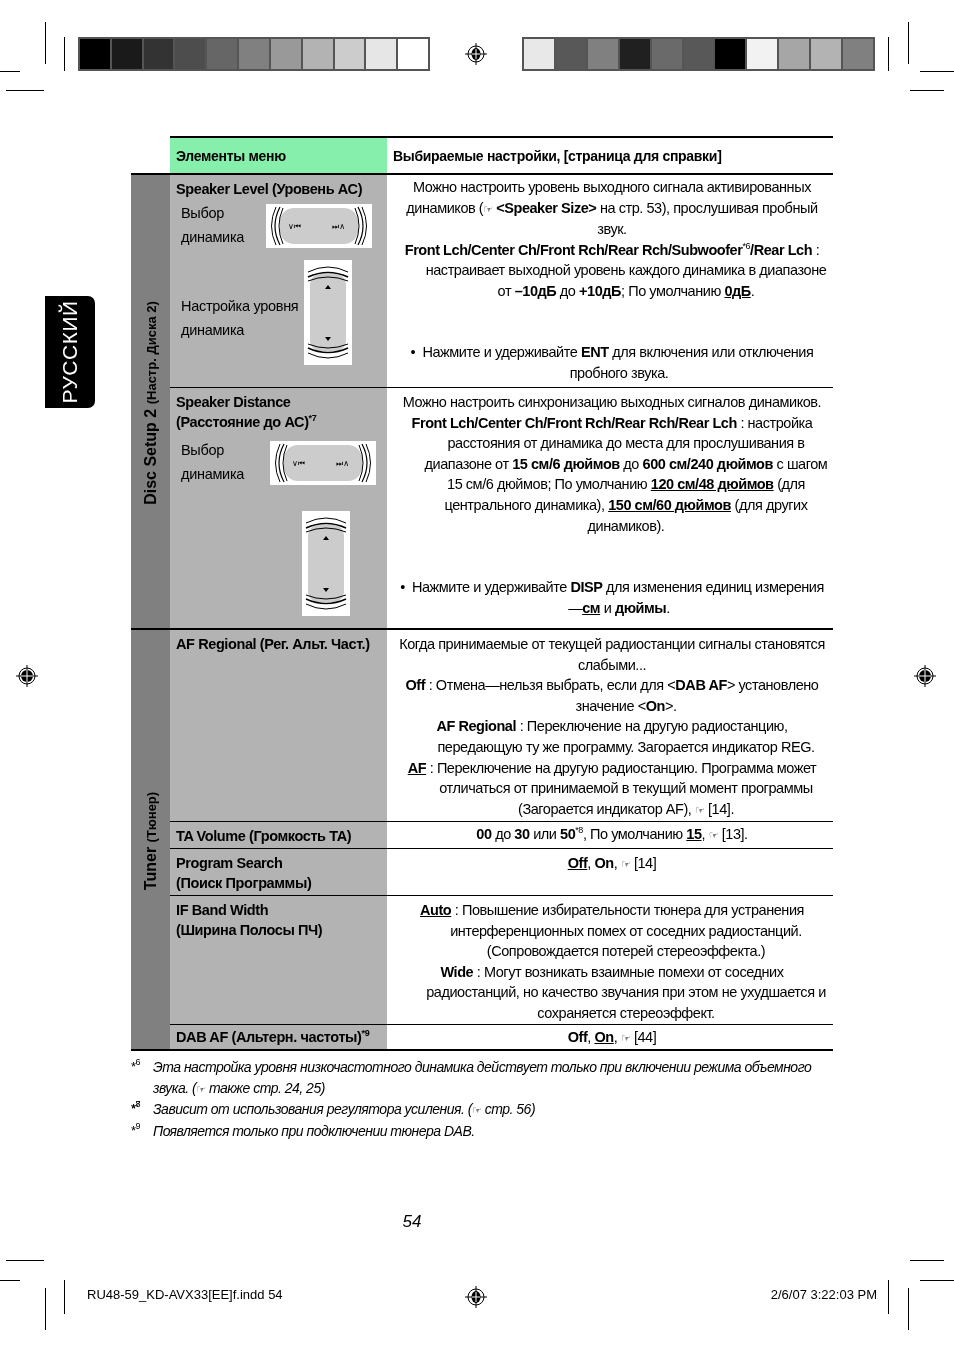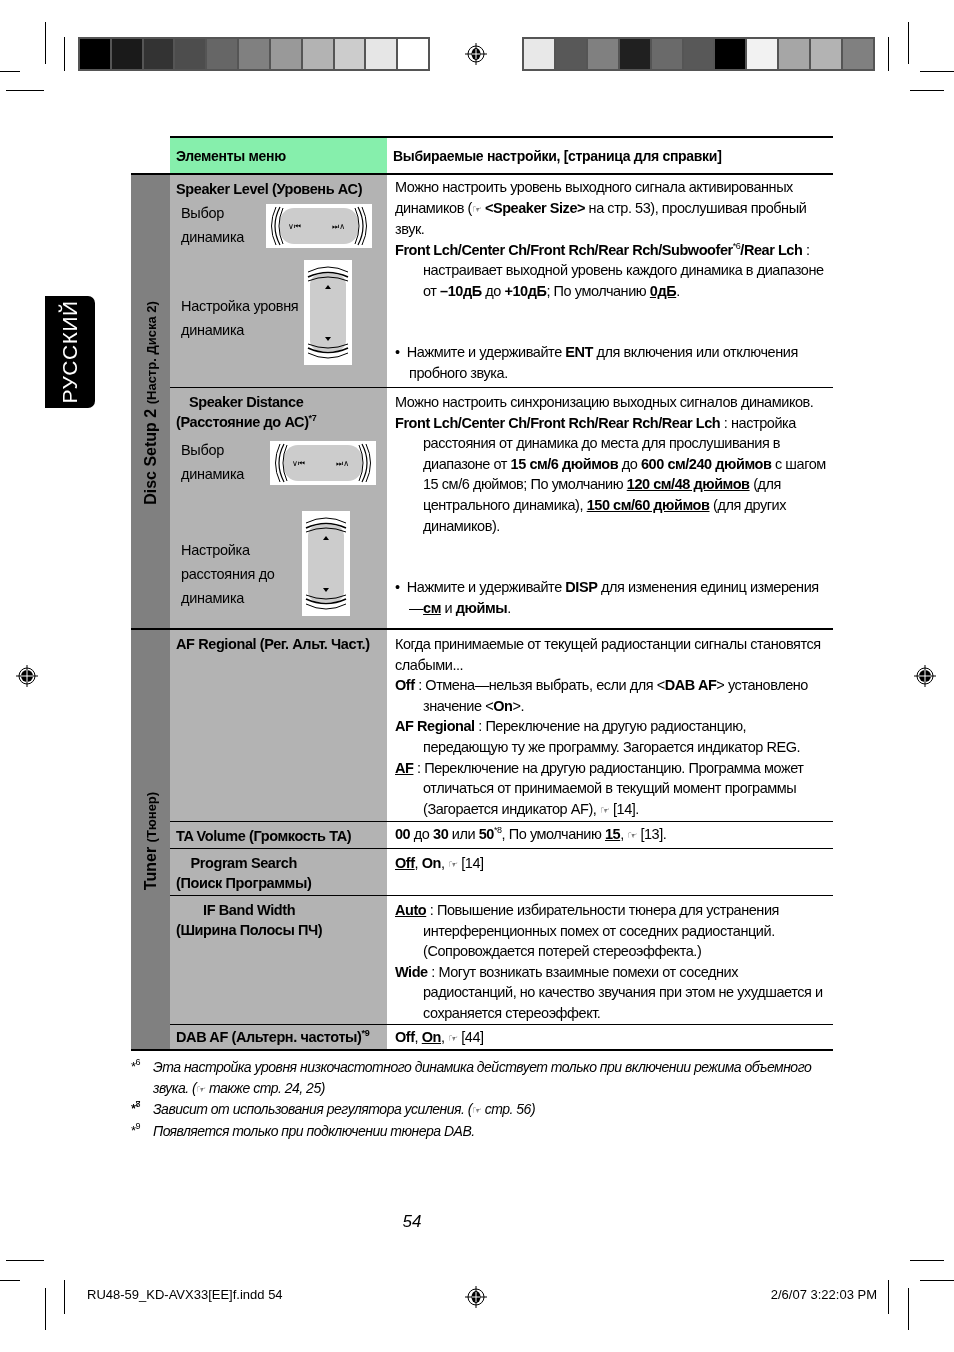--- a/index.html
+++ b/index.html
@@ -31,23 +31,23 @@
 
   .sect { position:absolute; left:0; width:39px; background:#808080; }
   .sect span { position:absolute; left:50%; top:50%; transform:translate(-50%,-50%) rotate(-90deg);
                white-space:nowrap; font-size:16px; font-weight:bold; color:#000; }
   .sect span small { font-size:13px; }
 
   .row { position:absolute; left:39px; width:663px; border-top:1px solid #000; }
   .row.thick { border-top:2px solid #000; }
   .row .k { position:absolute; left:0; top:0; bottom:0; width:217px; background:#b3b3b3; }
   .row .v { position:absolute; left:217px; top:0; bottom:0; right:0; background:#fff; }
-  .k .t { position:absolute; left:6px; top:4px; font-size:14.5px; font-weight:bold; line-height:20px; letter-spacing:-0.4px;text-align:center; }
+  .k .t { position:absolute; left:6px; top:4px; font-size:14.5px; font-weight:bold; line-height:20px; letter-spacing:-0.4px; }
   .k .sub { position:absolute; left:11px; font-size:14.5px; line-height:24px; letter-spacing:-0.3px; }
-  .v .p { position:absolute; left:8px; right:4px; font-size:14.5px; line-height:20.6px; letter-spacing:-0.45px; }
+  .v .p { position:absolute; left:8px; right:4px; font-size:14.5px; line-height:20.6px; letter-spacing:-0.45px;text-align:center; }
   .hang { padding-left:28px; text-indent:-28px; }
   b { font-weight:bold; }
   u { text-decoration:underline; }
   sup { font-size:9px; vertical-align:6px; line-height:0; }
 
   
   .ctl-h { position:absolute; background:#fff; }
   .ctl-v { position:absolute; background:#fff; }
 
   .bottomline { position:absolute; left:39px; width:663px; border-top:2px solid #000; }
@@ -202,21 +202,20 @@
     </div>
   </div>
 
   <div class="row" style="top:251px;height:241px;">
     <div class="k">
       <div class="t">
         <span>Speaker Distance</span><br>
         <span>(Расстояние до АС)</span><sup>*7</sup>
       </div>
       <div class="sub" style="top:50px;width:80px;">Выбор динамика</div>
-      <div class="sub" style="top:150px;width:100px;">Настройка расстояния до динамика</div>
       <svg class="ctl-h" style="left:100px;top:53px;width:106px;height:44px;" viewBox="0 0 106 44">
         <rect x="0" y="0" width="106" height="44" fill="#fff"></rect>
         <rect x="14" y="4" width="78" height="36" rx="14" fill="#ccc"></rect>
         <path d="M14 3 Q4 22 14 41" stroke="#000" fill="none" stroke-width="1.2"></path>
         <path d="M10 3 Q1 22 10 41" stroke="#000" fill="none" stroke-width="1"></path>
         <path d="M17 4 Q9 22 17 40" stroke="#000" fill="none" stroke-width="1"></path>
         <path d="M92 3 Q102 22 92 41" stroke="#000" fill="none" stroke-width="1.2"></path>
         <path d="M96 3 Q105 22 96 41" stroke="#000" fill="none" stroke-width="1"></path>
         <path d="M89 4 Q97 22 89 40" stroke="#000" fill="none" stroke-width="1"></path>
         <text x="22" y="25" font-size="8" font-family="DejaVu Sans, sans-serif">∨⏮</text>

